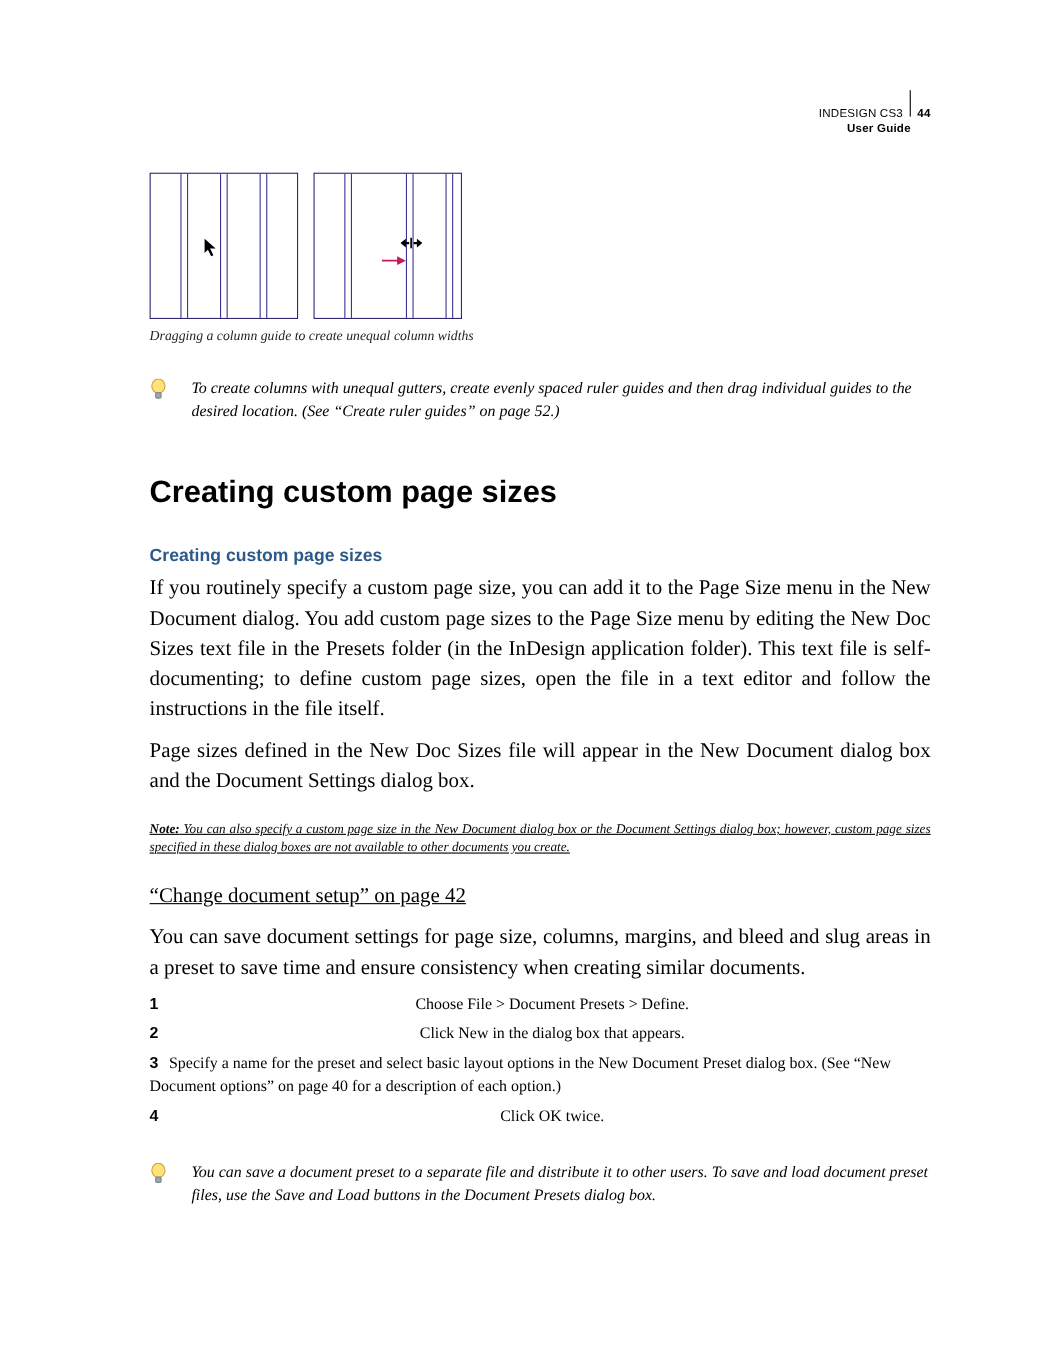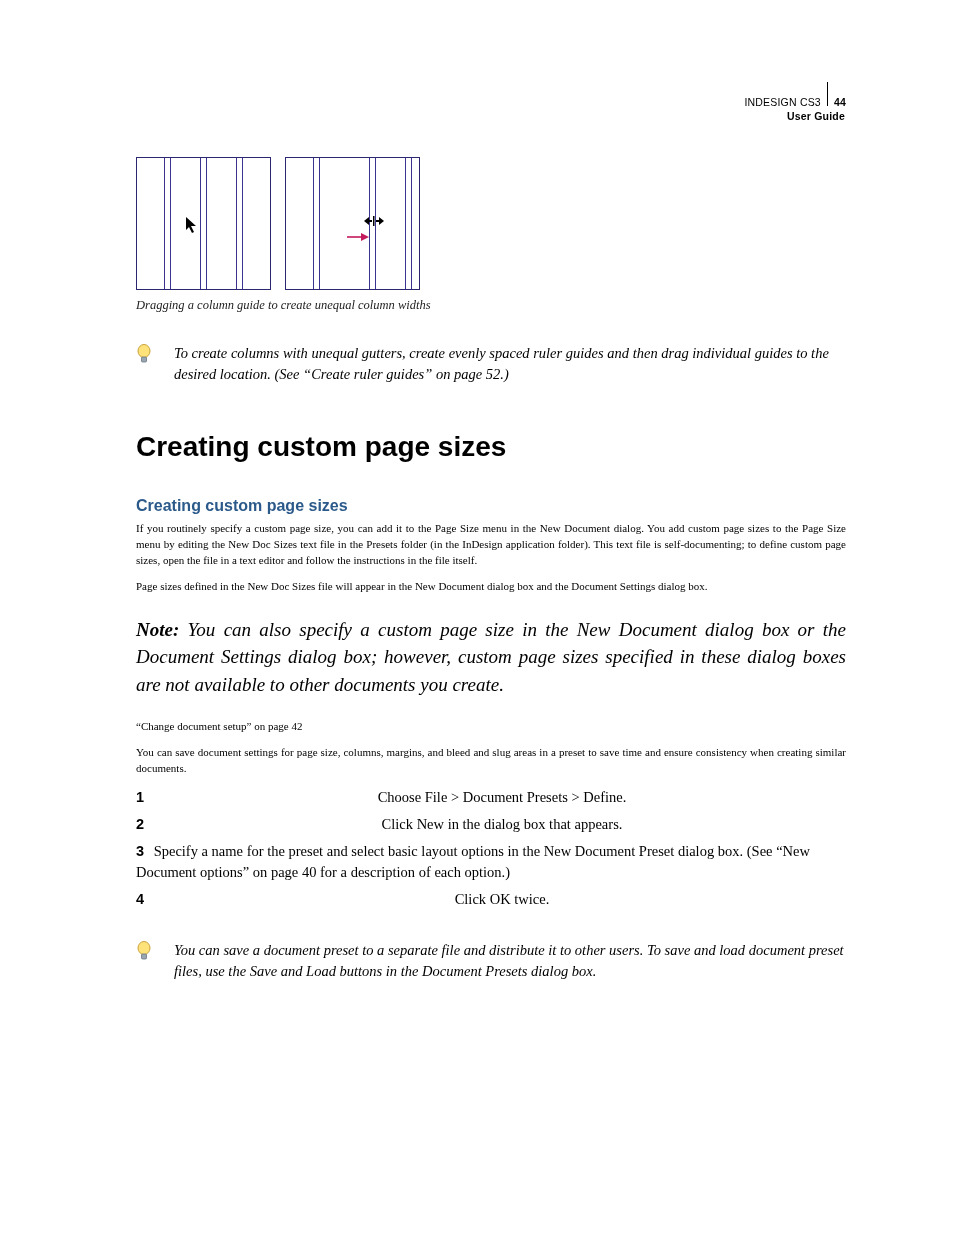--- a/index.html
+++ b/index.html
@@ -99,31 +99,32 @@
   }
   .h3 {
     font-family: "Myriad Pro", "Helvetica Neue", Arial, sans-serif;
     font-weight: 700;
     font-size: 14px;
     color: #000;
     margin-top: 22px;
     margin-bottom: 4px;
   }
   .body-p {
-    font-size: 11px;
+    font-size: 19px;
     line-height: 1.45;
     margin: 6px 0 10px 0;
     text-align: justify;
   }
   .note-p {
-    font-size: 19px;
+    font-size: 12px;
     line-height: 1.45;
     margin: 21px 0;
     font-style: italic;
     text-align: justify;
+    text-decoration: underline;
   }
   .note-label {
     font-style: italic;
     font-weight: 700;
   }
   .num-step {
     font-size: 14.5px;
     line-height: 1.45;
     margin: 6px 0;
     display: flex;
@@ -141,21 +142,21 @@
 <body>
 
 <div class="page">
 
   <div class="header">
     <div class="row1">
       <span class="product">INDESIGN CS3</span>
       <span class="divider"></span>
       <span class="pagenum">44</span>
     </div>
-    <div class="subtitle" style="margin-right:1px;">User Guide</div>
+    <div class="subtitle" style="margin-right:18px;">User Guide</div>
   </div>
 
   <div class="figure-row">
     <div class="panel">
       <span class="vline" style="left:27px;"></span>
       <span class="vline" style="left:33px;"></span>
       <span class="vline" style="left:63px;"></span>
       <span class="vline" style="left:69px;"></span>
       <span class="vline" style="left:99px;"></span>
       <span class="vline" style="left:105px;"></span>
@@ -202,21 +203,21 @@
 
   <div class="h1">Creating custom page sizes</div>
 
   <div class="h2">Creating custom page sizes</div>
   <p class="body-p">If you routinely specify a custom page size, you can add it to the Page Size menu in the New Document dialog. You add custom page sizes to the Page Size menu by editing the New Doc Sizes text file in the Presets folder (in the InDesign application folder). This text file is self-documenting; to define custom page sizes, open the file in a text editor and follow the instructions in the file itself.</p>
   <p class="body-p">Page sizes defined in the New Doc Sizes file will appear in the New Document dialog box and the Document Settings dialog box.</p>
   <p class="note-p">
     <span class="note-label">Note:</span><span> You can also specify a custom page size in the New Document dialog box or the Document Settings dialog box; however, custom page sizes specified in these dialog boxes are not available to other documents you create.</span>
   </p>
 
-  <p class="body-p" style="margin-top:4px;">“Change document setup” on page 42</p>
+  <p class="body-p" style="margin-top:4px;text-decoration:underline;">“Change document setup” on page 42</p>
 
   <p class="body-p">You can save document settings for page size, columns, margins, and bleed and slug areas in a preset to save time and ensure consistency when creating similar documents.</p>
 
   <div class="num-step">
     <span class="num">1</span>
     <span class="txt">Choose File &gt; Document Presets &gt; Define.</span>
   </div>
   <div class="num-step">
     <span class="num">2</span>
     <span class="txt">Click New in the dialog box that appears.</span>

